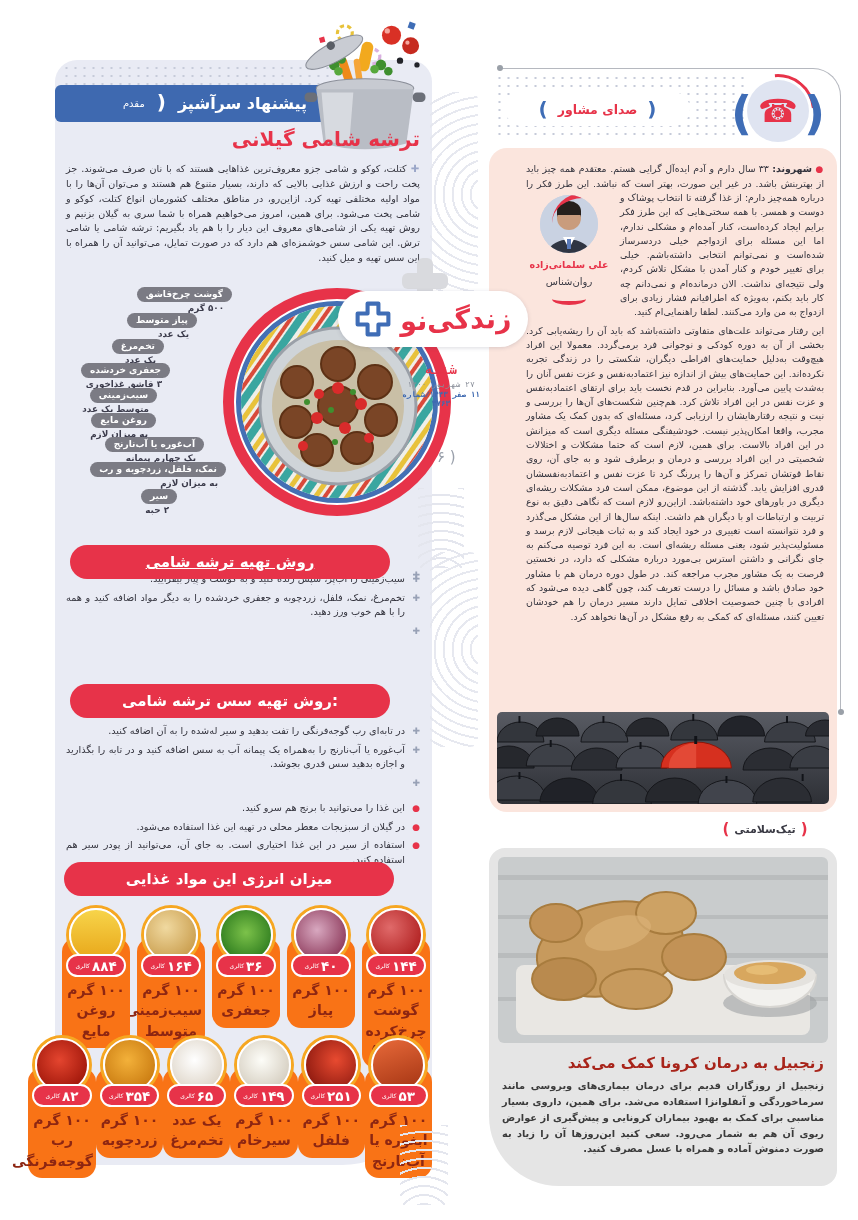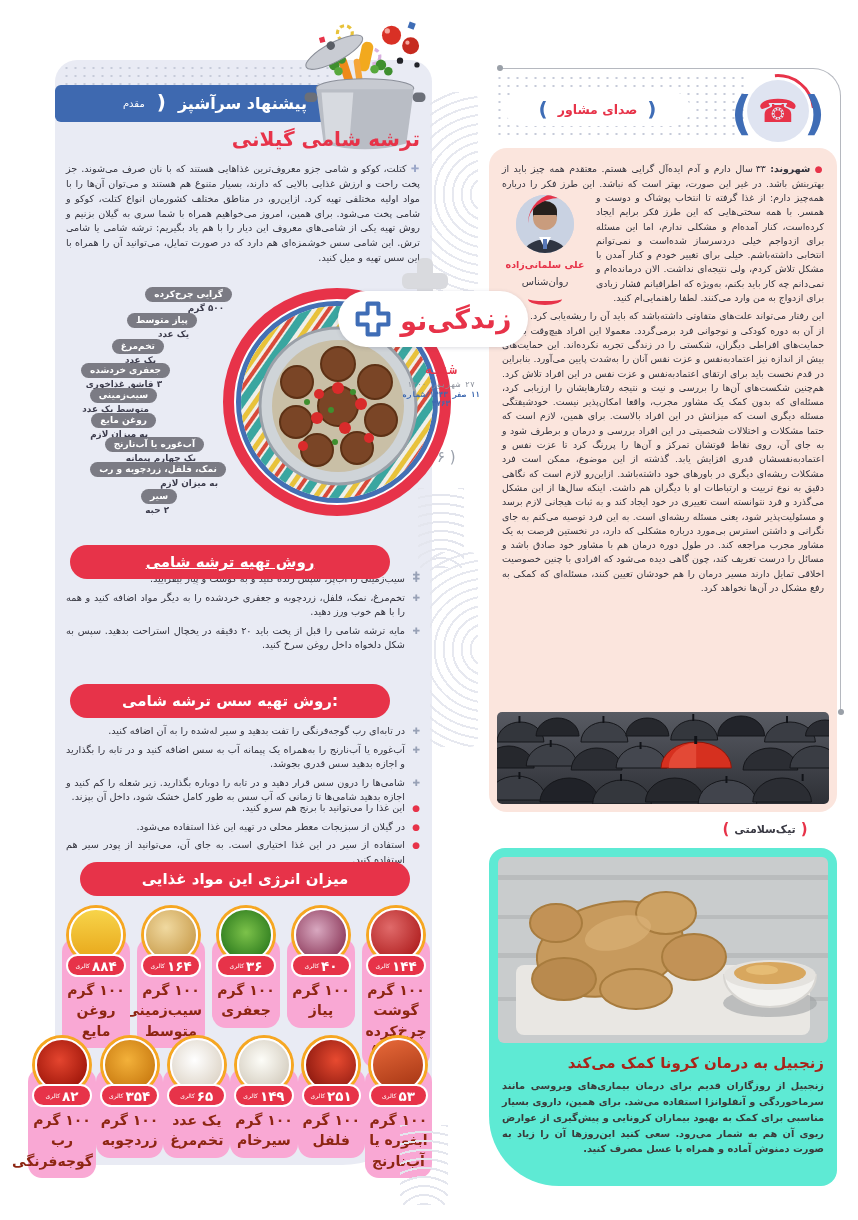--- a/index.html
+++ b/index.html
@@ -52,21 +52,21 @@
   .steps .li { position:relative; padding-right:15px; margin-bottom:4px; }
   .steps .b  { position:absolute; right:0; top:1px; }
   .b-plus { color:#98a1b6; font-size:9px; font-weight:bold; }
   .b-dot  { color:#e73349; font-size:9px; }
 
   
   .cal-row { display:flex; direction:rtl; justify-content:space-between; }
   .cal-card { width:68px; position:relative; text-align:center; }
   .cal-photo { width:54px; height:54px; margin:0 auto; border-radius:50%;
                border:2px solid #fff; box-shadow:0 0 0 3px #f6a722; position:relative; z-index:2;}
-  .cal-box { margin-top:-24px; background:#f9a8d4; border-radius:14px;
+  .cal-box { margin-top:-24px; background:#f97316; border-radius:14px;
              padding:16px 3px 7px; }
   .cal-pill { position:relative; z-index:3; background:#e73349; border:2px solid #fff;
               border-radius:12px; height:23px; margin:0 1px; color:#fff;
               display:flex; direction:rtl; align-items:center; justify-content:center; gap:2px;}
   .cal-pill b { font-size:13.5px; }
   .cal-pill small { font-size:6px; }
   .cal-label { margin-top:3px; font-size:14px; font-weight:bold; color:#8d2612;
                line-height:1.45; direction:rtl; }
   .ic-meat    { background:radial-gradient(circle at 38% 35%, #e06a6a, #b32424 75%); }
   .ic-onion   { background:radial-gradient(circle at 42% 40%, #d8a8c0, #8e3b5c 78%); }
@@ -116,40 +116,40 @@
   .phone-badge .p { position:absolute; top:6px; color:#3f6db6; font-size:46px; font-weight:bold; }
   .phone-badge .pl { left:-16px; } .phone-badge .pr { right:-16px; }
   .phone-arc { position:absolute; left:-6px; top:-6px; width:74px; height:74px; border-radius:50%;
                border:3px solid transparent; border-top-color:#e73349; transform:rotate(40deg); }
 
   .pink-card { left:489px; top:148px; width:348px; height:664px; background:#fbe5dd;
                border-radius:18px; padding:14px 13px; overflow:hidden; z-index:2;}
   .consult-title { color:#e73349; font-weight:bold; font-size:17px; text-align:right;
                direction:rtl; margin-bottom:9px; }
   .q-text, .a-text { direction:rtl; text-align:justify; font-size:9.4px; line-height:1.52;
-               color:#33333d; }
+               color:#33333d;margin-left:24px; }
   .q-label { font-weight:bold; }
   .author-float { float:left; width:86px; margin:4px 8px 2px 0; text-align:center; }
   .author-photo { position:relative; width:58px; height:58px; margin:0 auto; border-radius:50%;
                overflow:hidden; background:#c9d2e2; }
   .author-arc { position:absolute; left:12px; top:-2px; width:62px; height:30px;
                border-radius:50% 50% 0 0/100% 100% 0 0; border-top:5px solid #e73349; }
   .author-name { color:#e73349; font-weight:bold; font-size:9.5px; margin-top:5px; }
   .author-role { color:#3a3a44; font-size:10px; margin-top:2px; }
   .author-smile { width:34px; height:12px; margin:3px auto 0;
                border-bottom:4px solid #e73349; border-radius:0 0 50% 50%; }
   .umbrella { position:absolute; left:8px; right:8px; bottom:8px; height:92px;
                border-radius:5px; overflow:hidden; }
 
   .health-kicker { left:695px; top:820px; width:140px; text-align:center; direction:rtl;
                font-size:11px; font-weight:bold; color:#3a3a44; display:flex;
                align-items:center; justify-content:center; gap:5px; }
   .health-kicker .p { color:#e73349; font-size:15px; font-weight:bold; }
 
-  .ginger-card { left:489px; top:848px; width:348px; height:338px; background:#5eead4;
+  .ginger-card { left:489px; top:848px; width:348px; height:338px; background:#e5e5e5;
                border-radius:16px 16px 16px 70px; padding:9px 9px 0; overflow:hidden; }
   .ginger-img { width:100%; height:186px; border-radius:6px; overflow:hidden; }
   .health-title { color:#a8241a; font-weight:bold; font-size:15px; text-align:right;
                direction:rtl; margin:11px 4px 6px; }
   .health-body { direction:rtl; text-align:justify; font-size:9.8px; font-weight:bold;
                line-height:1.62; color:#3a3a3a; margin:0 4px; }
 </style>
 </head>
 <body>
 
@@ -241,56 +241,56 @@
           </g>
         <g fill="#3f8f2f">
             <circle cx="90" cy="104" r="3"></circle>
             <circle cx="112" cy="86" r="3"></circle>
             <circle cx="94" cy="136" r="3"></circle>
             <circle cx="66" cy="96" r="3"></circle>
           </g>
       </svg>
     </div>
   </div>
-  <div class="ing-row" style="top:4px;right:200px;"><span class="ing-pill">گرایی چرخ‌کرده</span><div class="ing-amt">۵۰۰ گرم</div></div>
+  <div class="ing-row" style="top:4px;right:200px;"><span class="ing-pill">گوشت چرخ‌قاشق</span><div class="ing-amt">۵۰۰ گرم</div></div>
   <div class="ing-row" style="top:30px;right:235px;"><span class="ing-pill">پیاز متوسط</span><div class="ing-amt">یک عدد</div></div>
   <div class="ing-row" style="top:56px;right:268px;"><span class="ing-pill">تخم‌مرغ</span><div class="ing-amt">یک عدد</div></div>
   <div class="ing-row" style="top:80px;right:262px;"><span class="ing-pill">جعفری خردشده</span><div class="ing-amt">۳ قاشق غذاخوری</div></div>
   <div class="ing-row" style="top:105px;right:275px;"><span class="ing-pill">سیب‌زمینی</span><div class="ing-amt">متوسط یک عدد</div></div>
   <div class="ing-row" style="top:130px;right:276px;"><span class="ing-pill">روغن مایع</span><div class="ing-amt">به میزان لازم</div></div>
   <div class="ing-row" style="top:154px;right:228px;"><span class="ing-pill">آب‌غوره یا آب‌نارنج</span><div class="ing-amt">یک چهارم پیمانه</div></div>
   <div class="ing-row" style="top:179px;right:206px;"><span class="ing-pill">نمک، فلفل، زردچوبه و رب</span><div class="ing-amt">به میزان لازم</div></div>
   <div class="ing-row" style="top:206px;right:255px;"><span class="ing-pill">سیر</span><div class="ing-amt">۲ حبه</div></div>
 </div>
 
 <div class="abs red-banner" style="left:70px;top:545px;width:320px;text-decoration:underline;">روش تهیه ترشه شامی</div>
 <div class="abs arc-rings" style="left:430px;top:552px;width:48px;height:195px;"></div>
 
 <div class="abs steps rtl" style="left:66px;top:568px;width:354px;">
   <div class="li"><span class="b b-plus">✚</span></div>
   <div class="li"><span class="b b-plus">✚</span><span>سیب‌زمینی را آب‌پز، سپس رنده کنید و به گوشت و پیاز بیفزایید.</span></div>
   <div class="li"><span class="b b-plus">✚</span><span>تخم‌مرغ، نمک، فلفل، زردچوبه و جعفری خردشده را به دیگر مواد اضافه کنید و همه را با هم خوب ورز دهید.</span></div>
-  <div class="li"><span class="b b-plus">✚</span><span>مایه ترشه شامی را قبل از پخت باید ۲۰ دقیقه در یخچال استراحت بدهید. سپس به شکل دلخواه داخل روغن سرخ کنید.</span></div>
+  <div class="li"><span class="b b-plus">✚</span></div>
 </div>
 
 <div class="abs red-banner" style="left:70px;top:684px;width:320px;">روش تهیه سس ترشه شامی:</div>
 
 <div class="abs steps rtl" style="left:66px;top:724px;width:354px;">
   <div class="li"><span class="b b-plus">✚</span><span>در تابه‌ای رب گوجه‌فرنگی را تفت بدهید و سیر له‌شده را به آن اضافه کنید.</span></div>
   <div class="li"><span class="b b-plus">✚</span><span>آب‌غوره یا آب‌نارنج را به‌همراه یک پیمانه آب به سس اضافه کنید و در تابه را بگذارید و اجازه بدهید سس قدری بجوشد.</span></div>
-  <div class="li"><span class="b b-plus">✚</span><span>شامی‌ها را درون سس قرار دهید و در تابه را دوباره بگذارید. زیر شعله را کم کنید و اجازه بدهید شامی‌ها تا زمانی که آب سس به طور کامل خشک شود، داخل آن بپزند.</span></div>
+  <div class="li"><span class="b b-plus">✚</span></div>
 </div>
 
 <div class="abs steps rtl" style="left:66px;top:801px;width:354px;">
   <div class="li"><span class="b b-dot">●</span><span>این غذا را می‌توانید با برنج هم سرو کنید.</span></div>
   <div class="li"><span class="b b-dot">●</span><span>در گیلان از سبزیجات معطر محلی در تهیه این غذا استفاده می‌شود.</span></div>
   <div class="li"><span class="b b-dot">●</span><span>استفاده از سیر در این غذا اختیاری است. به جای آن، می‌توانید از پودر سیر هم استفاده کنید.</span></div>
 </div>
 
-<div class="abs red-banner" style="left:80px;top:862px;width:330px;">میزان انرژی این مواد غذایی</div>
+<div class="abs red-banner" style="left:64px;top:862px;width:330px;">میزان انرژی این مواد غذایی</div>
 
 <div class="abs cal-row" style="left:62px;top:908px;width:368px;">
   <div class="cal-card">
       <div class="cal-photo ic-meat"></div>
       <div class="cal-box">
         <div class="cal-pill">
           <b>۱۴۴</b>
           <small>کالری</small>
         </div>
         <div class="cal-label">

